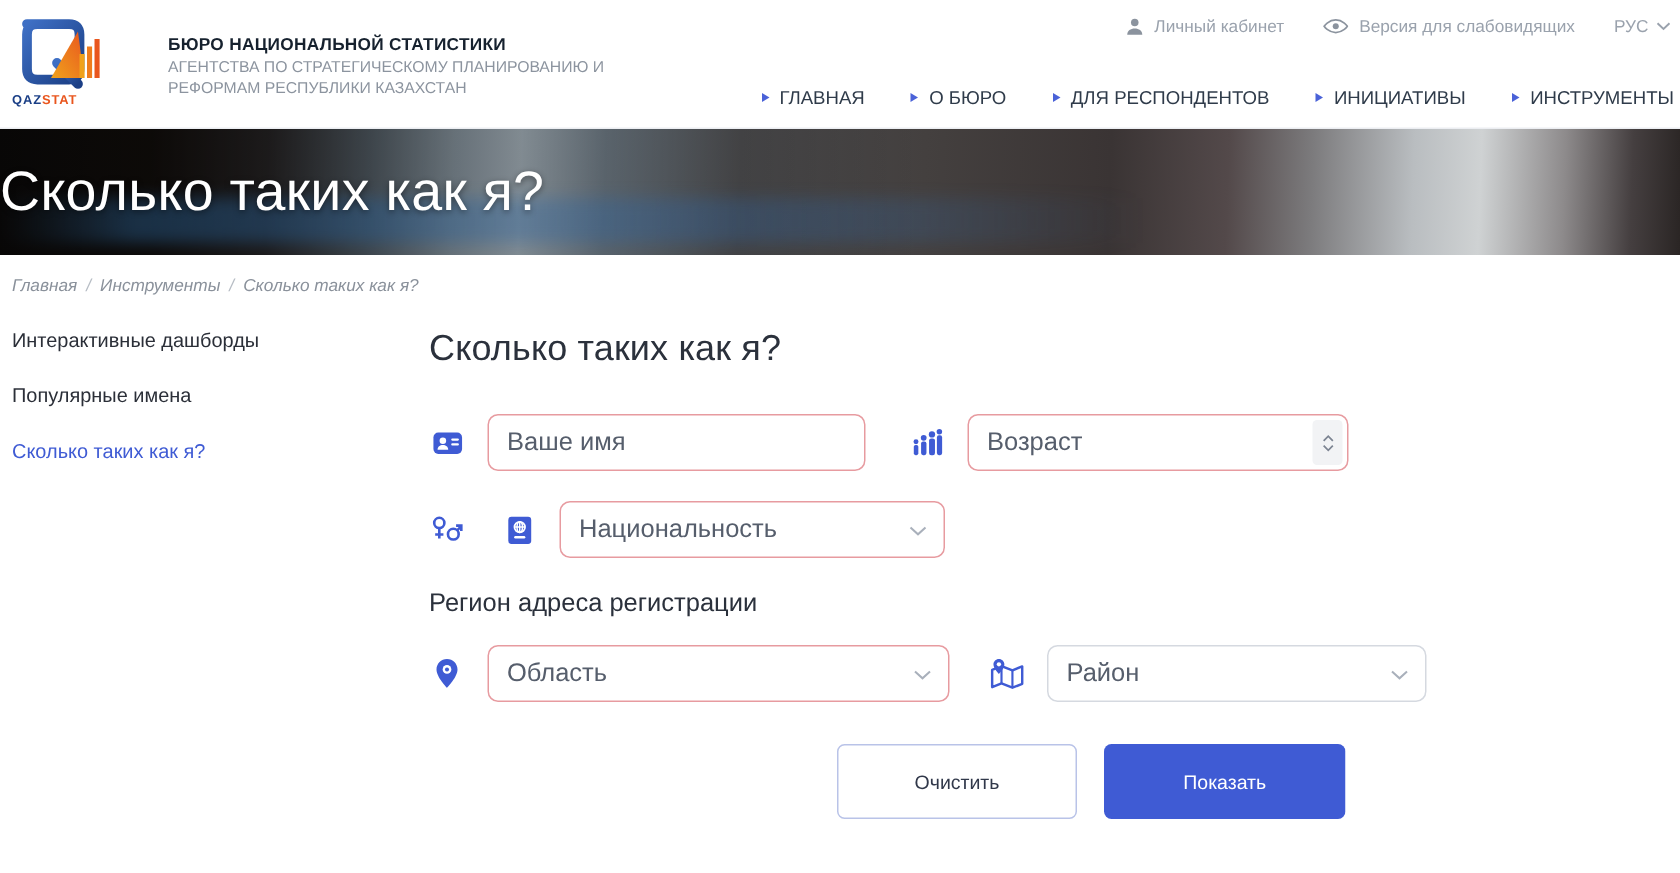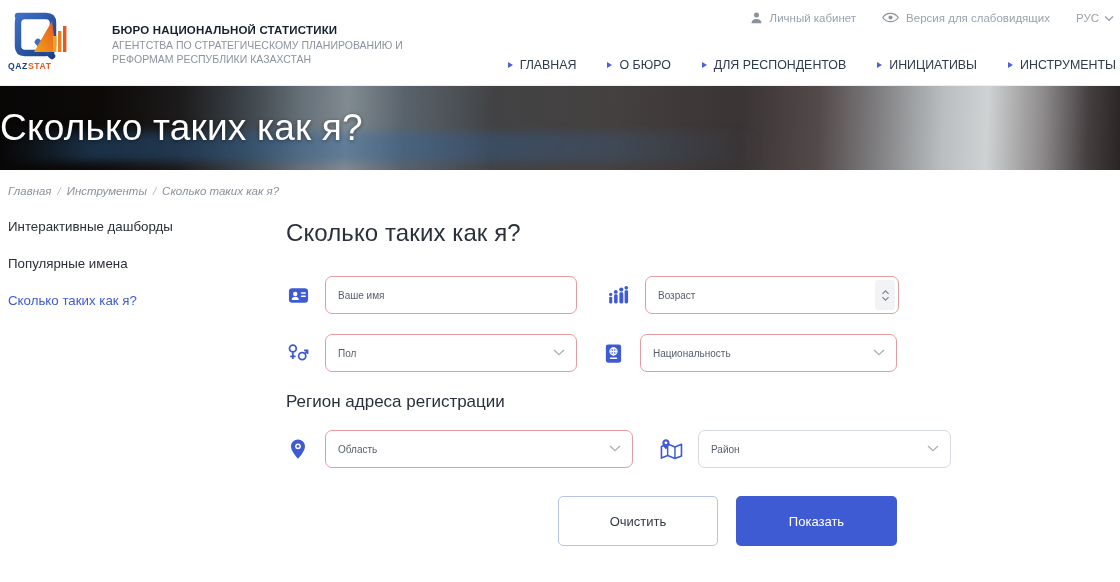--- a/index.html
+++ b/index.html
@@ -157,21 +157,21 @@
     flex: none;
   }
   .ctl {
     position: relative;
     height: 38px;
     border-radius: 7px;
     border: 1px solid #e79ba0;
     background: #fff;
     display: flex; align-items: center;
     padding: 0 12px;
-    font-size: 10px;
+    font-size: 17px;
     color: #4b5361;
   }
   .ctl.gray { border-color: #d5d9e0; }
   .ctl .ph { color: #565e6c; }
   .ctl .chev {
     position: absolute; right: 11px; top: 50%;
     transform: translateY(-50%);
     pointer-events: none;
   }
   .ctl .spin {
@@ -388,28 +388,20 @@
     <div class="row">
       <div class="field">
         <span class="fico">
           <svg width="22" height="22" viewBox="0 0 24 24" fill="none" stroke="#3f5bd4" stroke-width="1.9">
             <circle cx="6.4" cy="7.2" r="3.7"></circle>
               <path d="M6.4 11.2v7.4M3.4 15.6h6"></path>
             <circle cx="16.6" cy="15.4" r="3.9"></circle>
               <path d="M19.4 12.6 L22.4 9.6 M18.6 9.2h3.8v3.8"></path>
           </svg>
         </span>
-        <div class="ctl w-sex">
-          <span class="ph">Пол</span>
-          <span class="chev">
-            <svg width="12" height="8" viewBox="0 0 12 8" fill="none" stroke="#a9b0bb" stroke-width="1.35">
-              <path d="M1 1.6 L6 6.2 L11 1.6"></path>
-            </svg>
-          </span>
-        </div>
       </div>
 
       <div class="field gap-left2">
         <span class="fico">
           <svg width="21" height="21" viewBox="0 0 22 22">
             <rect x="3" y="1.6" width="16" height="19" rx="2.2" fill="#3f5bd4"></rect>
             <circle cx="11" cy="8.8" r="3.7" fill="none" stroke="#fff" stroke-width="1.25"></circle>
             <path d="M11 5.1v7.4M7.3 8.8h7.4" stroke="#fff" stroke-width="1.05"></path>
             <ellipse cx="11" cy="8.8" rx="1.9" ry="3.7" fill="none" stroke="#fff" stroke-width="1.05"></ellipse>
             <rect x="7.1" y="15.1" width="7.8" height="1.7" rx=".85" fill="#fff"></rect>

